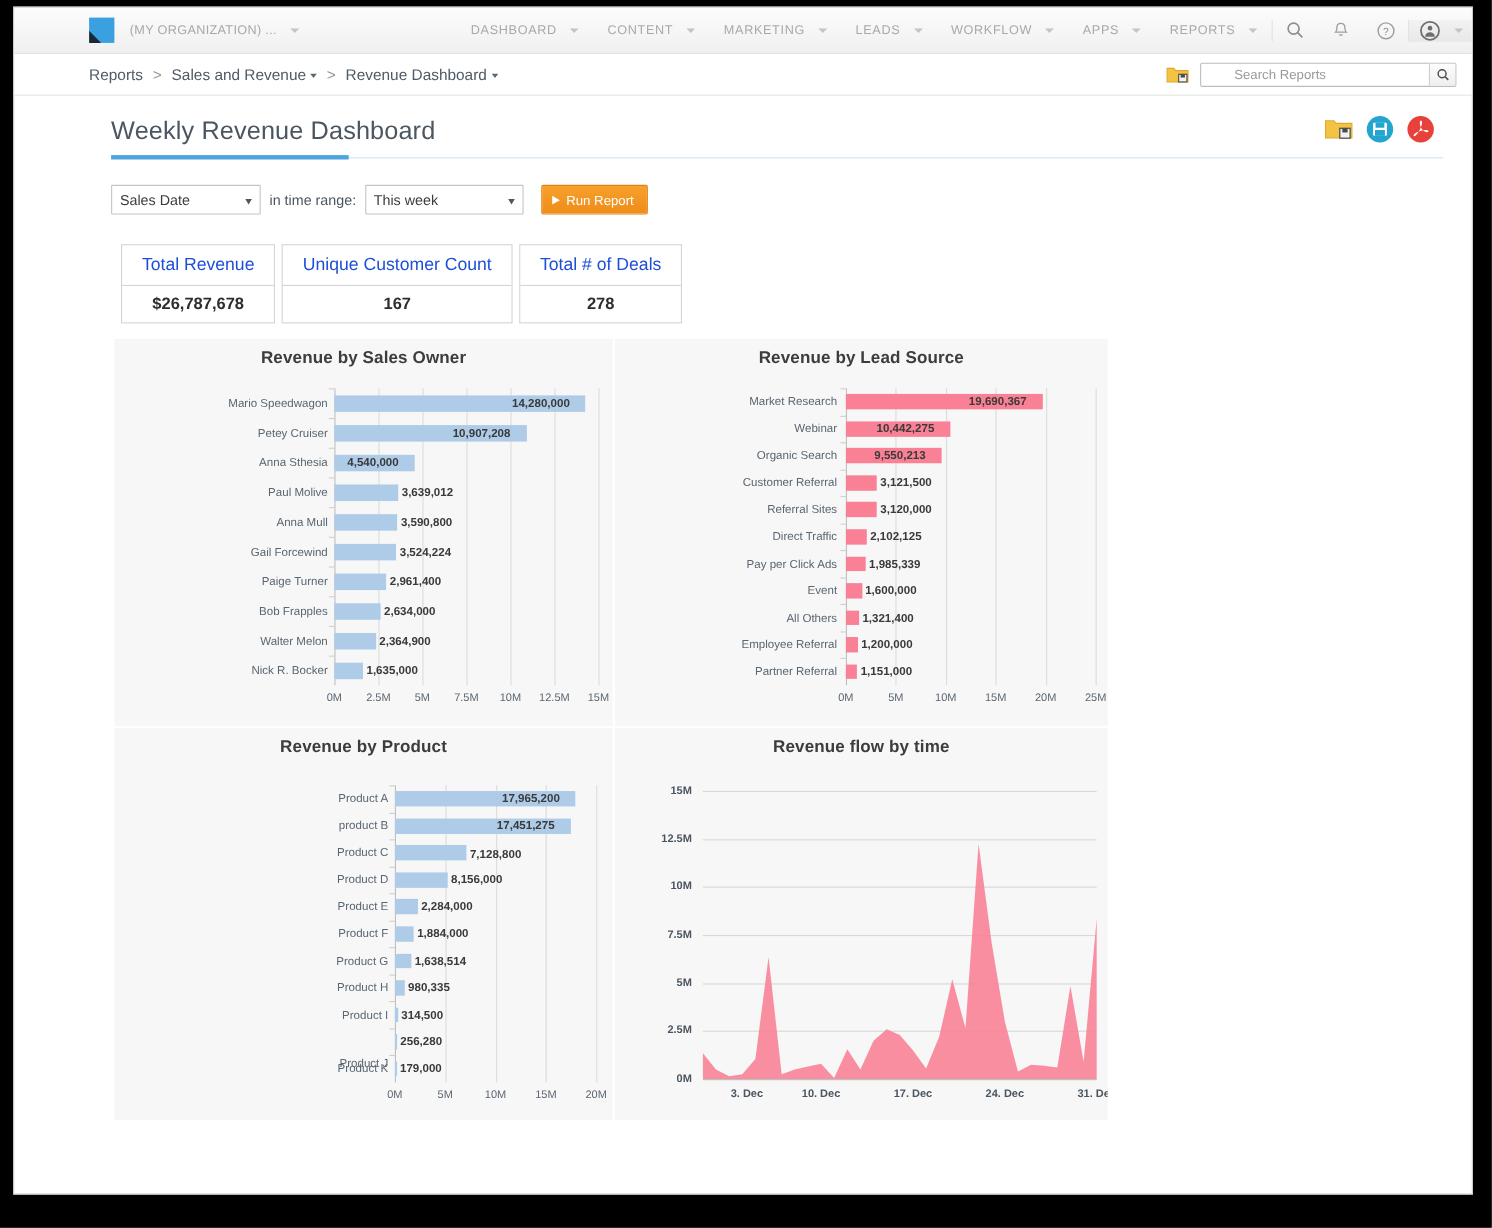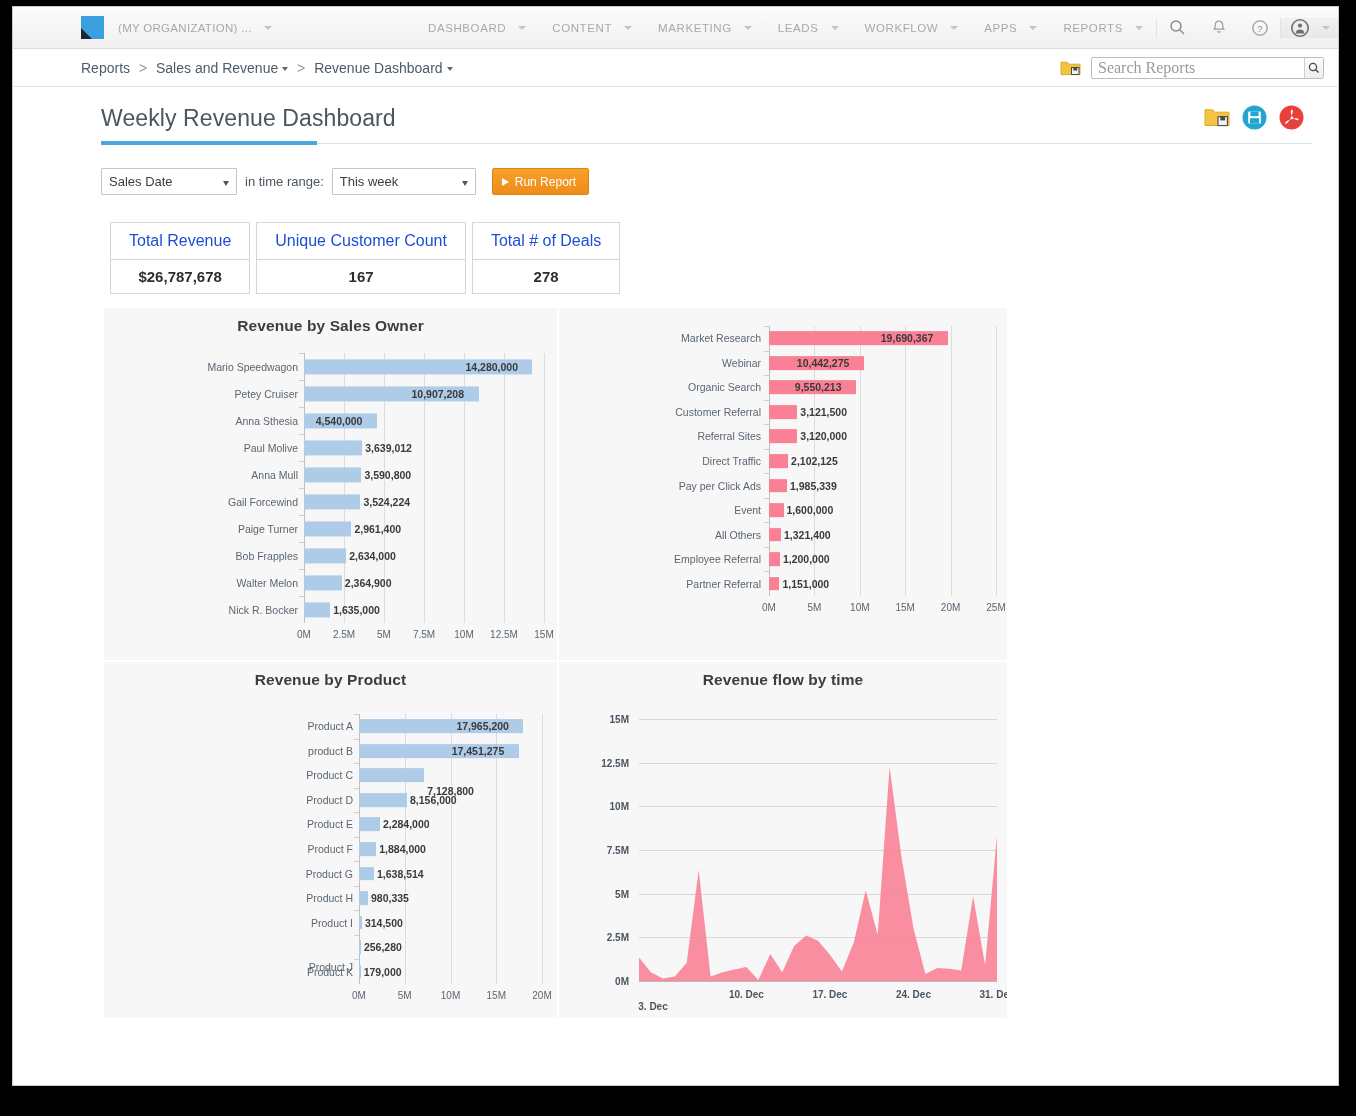--- a/index.html
+++ b/index.html
@@ -76,22 +76,22 @@
     display: inline-block; margin-left: 4px;
     border-left: 3.5px solid transparent; border-right: 3.5px solid transparent;
     border-top: 4.5px solid #5b6872; vertical-align: 2px;
   }
   .crumb-right { margin-left: auto; display: flex; align-items: center; gap: 10px; }
   .searchbox {
     width: 233px; height: 22px; border: 1px solid #bcbcbc; background: #fff;
     display: flex; align-items: stretch; border-radius: 2px;
   }
   .searchbox input {
-    flex: 1; border: 0; outline: 0; padding: 0 6px; font-size: 16px;
-    color: #666; font-family: Liberation Serif, serif; background: transparent;
+    flex: 1; border: 0; outline: 0; padding: 0 6px; font-size: 12px;
+    color: #666; font-family: Liberation Sans, sans-serif; background: transparent; margin-left: 24px;
   }
   .searchbox input::placeholder { color: #9a9a9a; }
   .search-go {
     width: 24px; border-left: 1px solid #cfcfcf;
     background: linear-gradient(#fdfdfd,#eeeeee);
     display: flex; align-items: center; justify-content: center; cursor: pointer;
   }
 
   
   .content { padding: 0 0 0 0; }
@@ -420,20 +420,21 @@
             <div class="ytick" style="left: 195px; top: 234px;"></div>
             <div class="bar" style="left: 200px; top: 247.5px; width: 37.8384px; height: 15.12px; background: rgb(174, 203, 232);"></div>
             <div class="bar-val" style="top: 247.5px; left: 240.838px;">2,364,900</div>
             <div class="cat" style="right: 259px; top: 274.5px;">Nick R. Bocker</div>
             <div class="ytick" style="left: 195px; top: 261px;"></div>
             <div class="bar" style="left: 200px; top: 274.5px; width: 26.16px; height: 15.12px; background: rgb(174, 203, 232);"></div>
             <div class="bar-val" style="top: 274.5px; left: 229.16px;">1,635,000</div>
           </div>
       </div>
       <div class="panel pr">
+        <div class="chart-title">Revenue by Lead Source</div>
         <div class="plot" id="plot1" style="height: 320px;">
             <div class="gridline" style="left: 210px; top: 18px; height: 270px; background: rgb(191, 191, 191);"></div>
             <div class="tick-lbl" style="left: 210px; top: 294px;">0M</div>
             <div class="gridline" style="left: 255.4px; top: 18px; height: 270px; background: rgb(220, 220, 220);"></div>
             <div class="tick-lbl" style="left: 255.4px; top: 294px;">5M</div>
             <div class="gridline" style="left: 300.8px; top: 18px; height: 270px; background: rgb(220, 220, 220);"></div>
             <div class="tick-lbl" style="left: 300.8px; top: 294px;">10M</div>
             <div class="gridline" style="left: 346.2px; top: 18px; height: 270px; background: rgb(220, 220, 220);"></div>
             <div class="tick-lbl" style="left: 346.2px; top: 294px;">15M</div>
             <div class="gridline" style="left: 391.6px; top: 18px; height: 270px; background: rgb(220, 220, 220);"></div>
@@ -503,21 +504,21 @@
             <div class="ytick" style="left: 250px; top: 25px;"></div>
             <div class="bar" style="left: 255px; top: 37.2727px; width: 164.382px; height: 13.7455px; background: rgb(174, 203, 232);"></div>
             <div class="bar-val" style="top: 37.2727px; left: 352.382px;">17,965,200</div>
             <div class="cat" style="right: 204px; top: 61.8182px;">product B</div>
             <div class="ytick" style="left: 250px; top: 49.5455px;"></div>
             <div class="bar" style="left: 255px; top: 61.8182px; width: 159.679px; height: 13.7455px; background: rgb(174, 203, 232);"></div>
             <div class="bar-val" style="top: 61.8182px; left: 347.679px;">17,451,275</div>
             <div class="cat" style="right: 204px; top: 86.3636px;">Product C</div>
             <div class="ytick" style="left: 250px; top: 74.0909px;"></div>
             <div class="bar" style="left: 255px; top: 86.3636px; width: 65.2285px; height: 13.7455px; background: rgb(174, 203, 232);"></div>
-            <div class="bar-val" style="top: 102px; left: 323.229px;">7,128,800</div>
+            <div class="bar-val" style="top: 88px; left: 323.229px;">7,128,800</div>
             <div class="cat" style="right: 204px; top: 110.909px;">Product D</div>
             <div class="ytick" style="left: 250px; top: 98.6364px;"></div>
             <div class="bar" style="left: 255px; top: 110.909px; width: 48.01px; height: 13.7455px; background: rgb(174, 203, 232);"></div>
             <div class="bar-val" style="top: 110.909px; left: 306.01px;">8,156,000</div>
             <div class="cat" style="right: 204px; top: 135.455px;">Product E</div>
             <div class="ytick" style="left: 250px; top: 123.182px;"></div>
             <div class="bar" style="left: 255px; top: 135.455px; width: 20.8986px; height: 13.7455px; background: rgb(174, 203, 232);"></div>
             <div class="bar-val" style="top: 135.455px; left: 278.899px;">2,284,000</div>
             <div class="cat" style="right: 204px; top: 160px;">Product F</div>
             <div class="ytick" style="left: 250px; top: 147.727px;"></div>
@@ -558,21 +559,21 @@
             <div class="ylab" style="left: 18px; width: 52px; top: 161px;">7.5M</div>
             <div class="hline" style="left: 80px; top: 117.333px; width: 358px; background: rgb(216, 216, 216);"></div>
             <div class="ylab" style="left: 18px; width: 52px; top: 117.333px;">10M</div>
             <div class="hline" style="left: 80px; top: 73.6667px; width: 358px; background: rgb(216, 216, 216);"></div>
             <div class="ylab" style="left: 18px; width: 52px; top: 73.6667px;">12.5M</div>
             <div class="hline" style="left: 80px; top: 30px; width: 358px; background: rgb(216, 216, 216);"></div>
             <div class="ylab" style="left: 18px; width: 52px; top: 30px;">15M</div>
             <svg width="450" height="326" style="position: absolute; left: 0px; top: 0px;">
               <polygon points="80,292 80.0,268.4 91.9,283.3 103.9,289.4 115.8,287.6 127.7,273.7 139.7,181.1 151.6,287.6 163.5,283.3 175.5,280.6 187.4,278.0 199.3,291.1 211.3,264.9 223.2,283.3 235.1,257.1 247.1,246.6 259.0,251.8 270.9,265.8 282.9,282.4 294.8,253.6 306.7,201.2 318.7,245.7 330.6,78.0 342.5,168.0 354.5,239.6 366.4,285.0 378.3,278.9 390.3,279.8 402.2,281.5 414.1,207.3 426.1,276.3 438.0,146.2 438,292" fill="#f98095" fill-opacity="0.88"></polygon>
             </svg>
-            <div class="xlab-t" style="left: 94px; top: 300px; margin-top: 12px;">3. Dec</div>
+            <div class="xlab-t" style="left: 120px; top: 300px;">3. Dec</div>
             <div class="xlab-t" style="left: 187.4px; top: 300px;">10. Dec</div>
             <div class="xlab-t" style="left: 270.933px; top: 300px;">17. Dec</div>
             <div class="xlab-t" style="left: 354.467px; top: 300px;">24. Dec</div>
             <div class="xlab-t" style="left: 438px; top: 300px;">31. Dec</div>
           </div>
       </div>
     </div>
 
   </div>
 </div>

